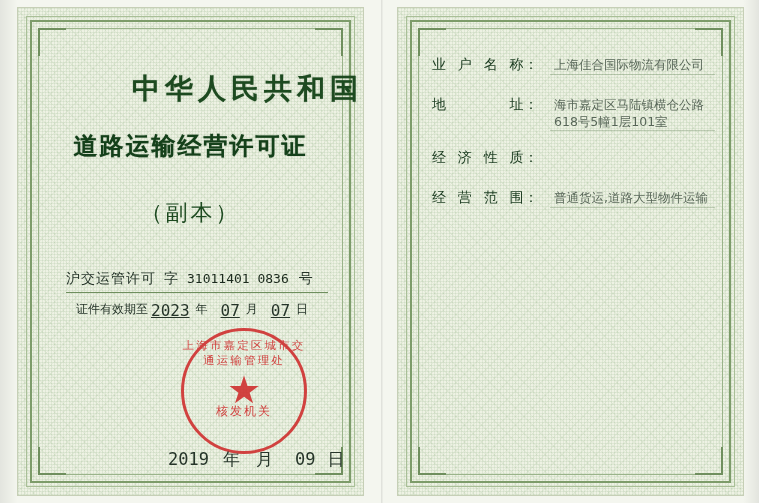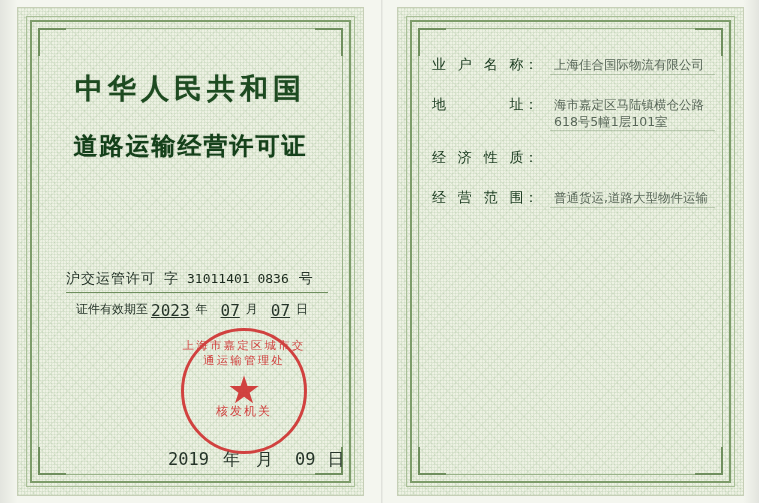--- a/index.html
+++ b/index.html
@@ -68,21 +68,21 @@
     border: 2px solid #6f8f5e;
   }
   .corner.tl { left: 20px;  top: 20px;    border-right: none; border-bottom: none; }
   .corner.tr { right: 20px; top: 20px;    border-left: none;  border-bottom: none; }
   .corner.bl { left: 20px;  bottom: 20px; border-right: none; border-top: none; }
   .corner.br { right: 20px; bottom: 20px; border-left: none;  border-top: none; }
 
   .title-line1 {
     position: absolute;
     left: 0; right: 0; top: 62px;
-    text-align: center;
+    text-align: right;
     font-family: "DejaVu Serif", "Liberation Serif", serif;
     font-size: 28px;
     letter-spacing: 5px;
     font-weight: 700;
     color: #1d4a20;
     text-shadow: 0 0 1px rgba(29,74,32,0.5);
   }
   .title-line2 {
     position: absolute;
     left: 0; right: 0; top: 122px;
@@ -296,20 +296,21 @@
   <div class="paper cert-left">
     <div class="inner-border"></div>
     <div class="inner-border2"></div>
     <div class="corner tl"></div>
     <div class="corner tr"></div>
     <div class="corner bl"></div>
     <div class="corner br"></div>
 
     <div class="title-line1">中华人民共和国</div>
     <div class="title-line2">道路运输经营许可证</div>
+    <div class="title-sub">（副本）</div>
 
     <div class="lic-row">
       <span class="lic-prefix">沪交运管许可</span>
       <span class="lic-zi">字</span>
       <span class="lic-num">31011401 0836</span>
       <span class="lic-hao">号</span>
     </div>
     <div class="lic-underline"></div>
 
     <div class="valid-row">

